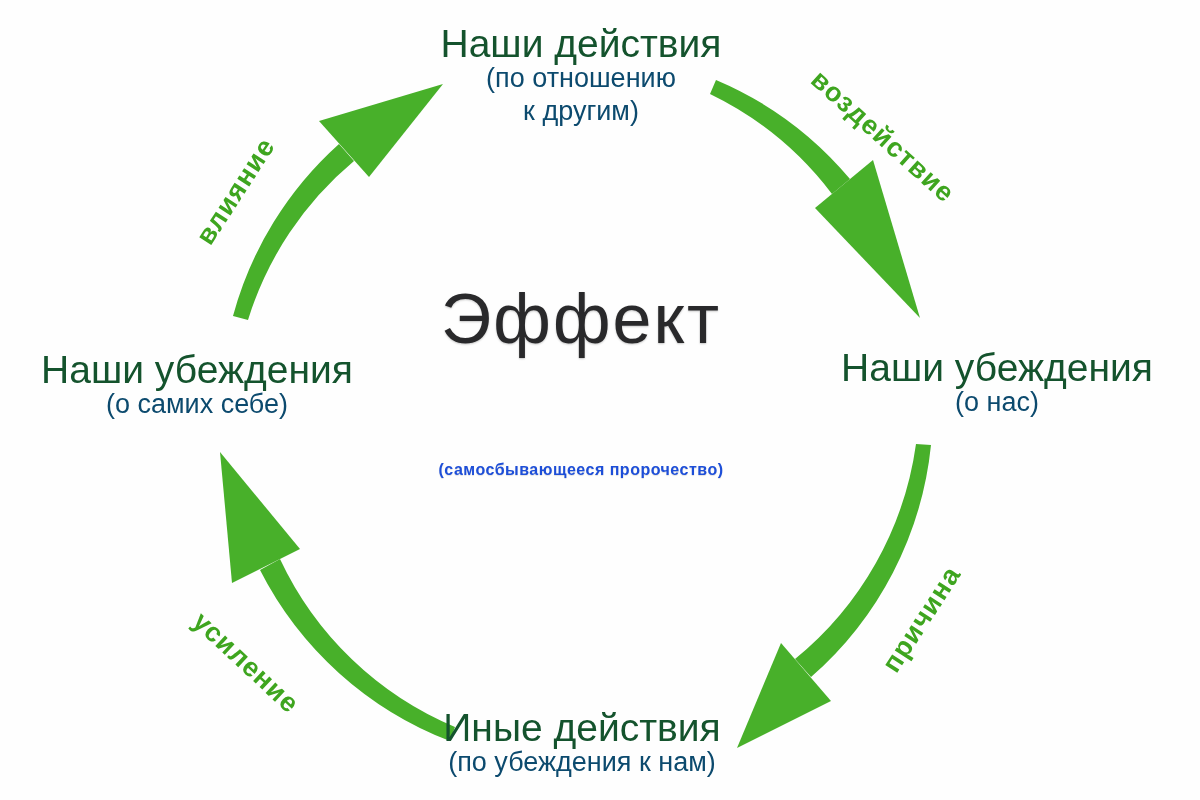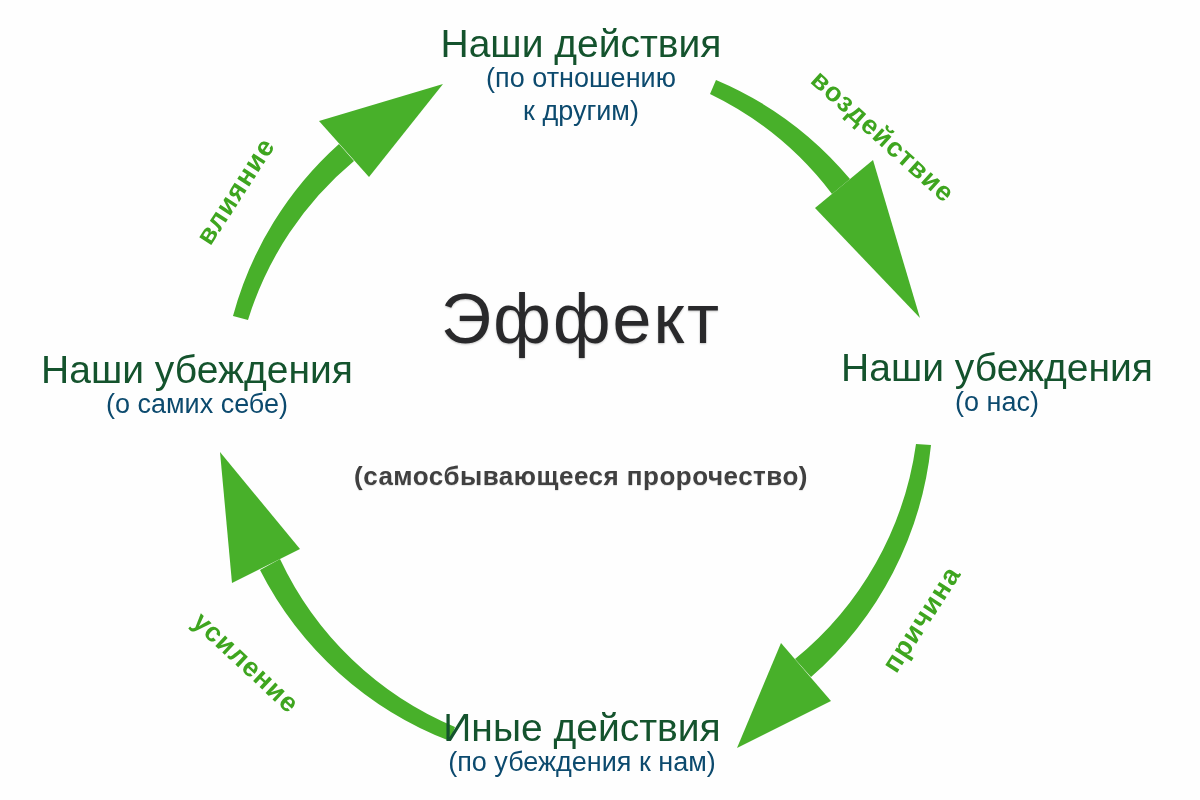--- a/index.html
+++ b/index.html
@@ -52,24 +52,24 @@
     letter-spacing:2px;
     line-height:79px;
     color:#29292b;
     text-shadow:0 1px 2px rgba(0,0,0,0.22);
     white-space:nowrap;
   }
   .center-sub{
     position:absolute;
     left:581px;top:461px;
     transform:translateX(-50%);
-    font-size:26px;
+    font-size:16px;
     font-weight:700;
     letter-spacing:0.5px;
-    color:#404040;
+    color:#1d4ed8;
     white-space:nowrap;
     text-shadow:0 1px 1px rgba(0,0,0,0.12);
     text-align:right;
   }
 </style>
 </head>
 <body>
 
 <div class="stage">
 

